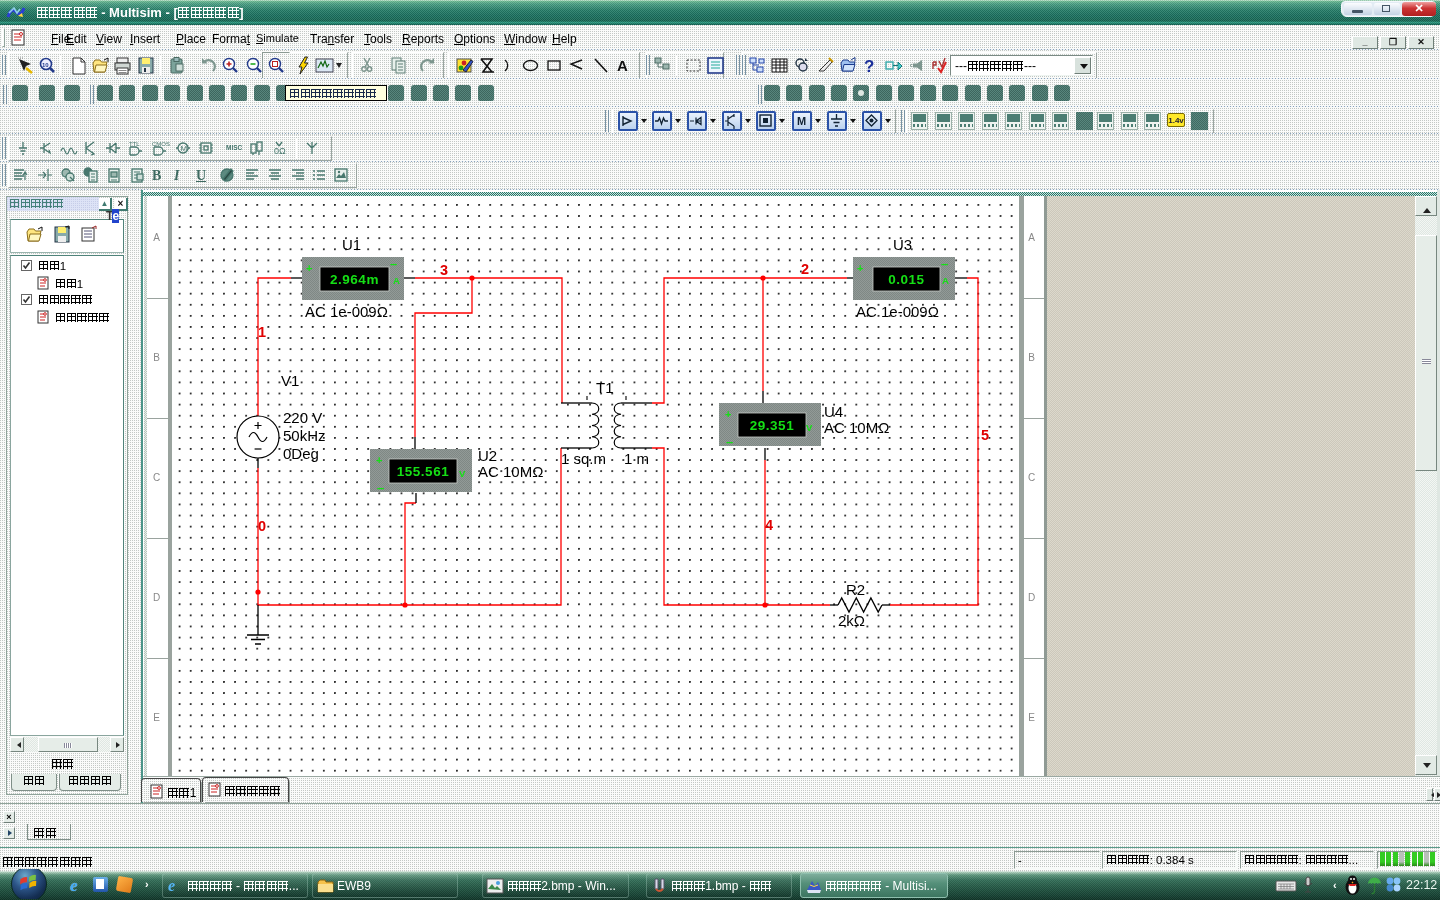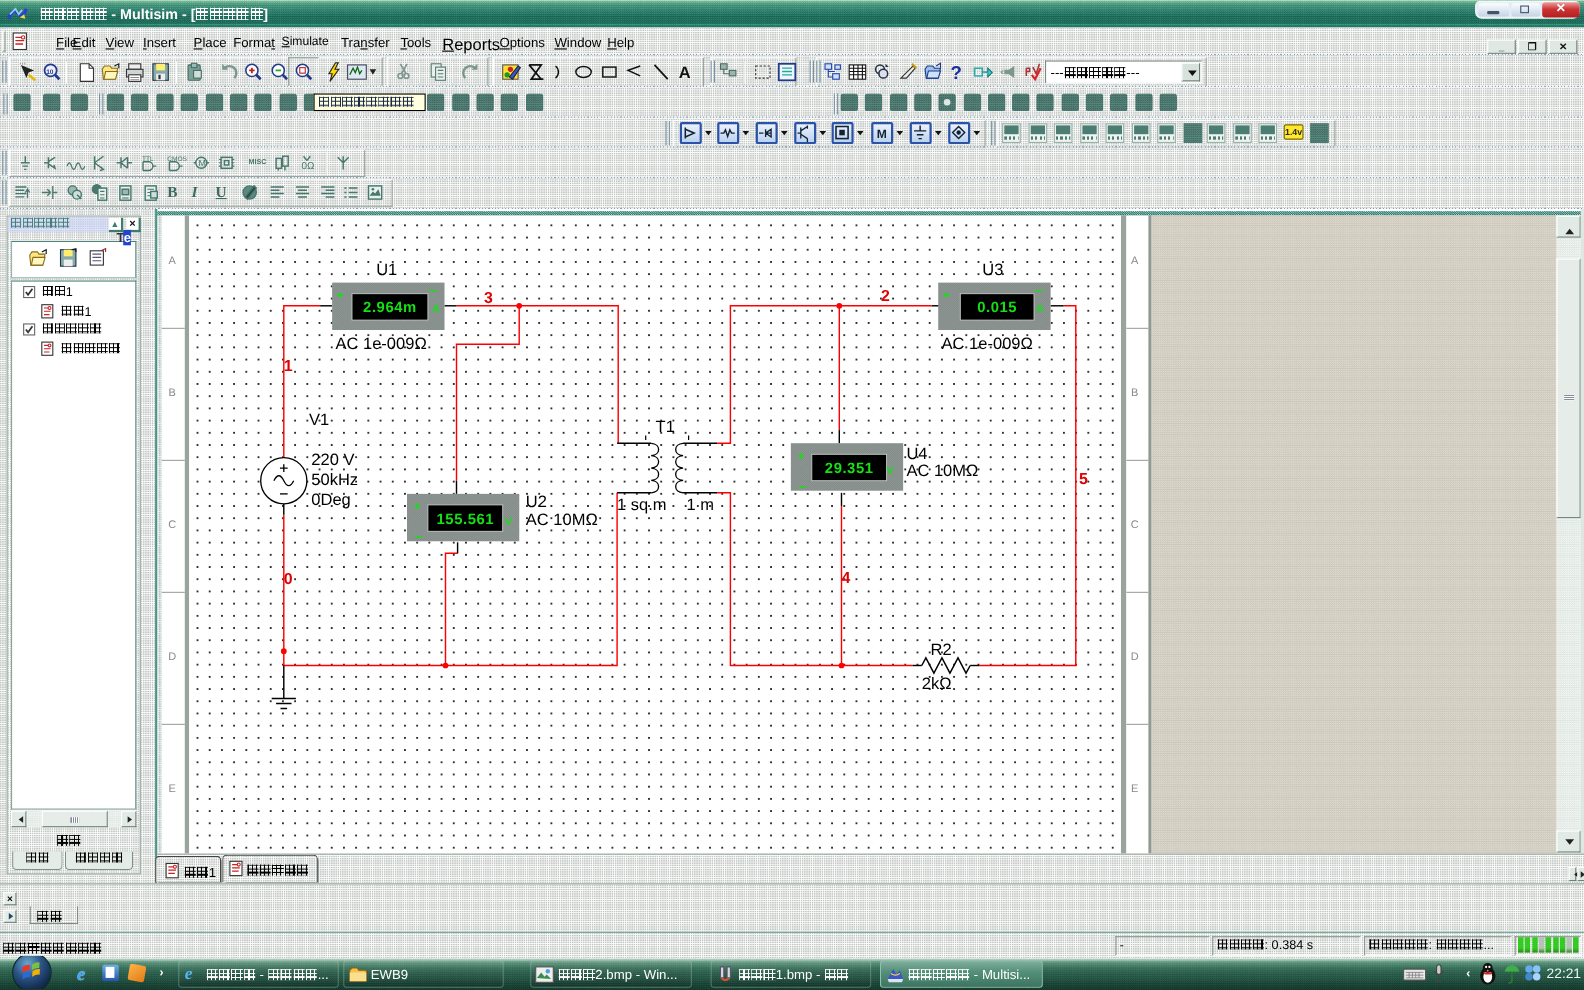--- a/index.html
+++ b/index.html
@@ -39,21 +39,21 @@
     </svg>
     <div class="ab" style="left:51px;top:7px;font-size:12px;color:#000"><u>F</u>ile</div>
     <div class="ab" style="left:66px;top:7px;font-size:12px;color:#000"><u>E</u>dit</div>
     <div class="ab" style="left:96px;top:7px;font-size:12px;color:#000"><u>V</u>iew</div>
     <div class="ab" style="left:130px;top:7px;font-size:12px;color:#000"><u>I</u>nsert</div>
     <div class="ab" style="left:176px;top:7px;font-size:12px;color:#000"><u>P</u>lace</div>
     <div class="ab" style="left:212px;top:7px;font-size:12px;color:#000">Forma<u>t</u></div>
     <div class="ab" style="left:256px;top:7px;font-size:11px;color:#000"><u>S</u>imulate</div>
     <div class="ab" style="left:310px;top:7px;font-size:12px;color:#000">Tra<u>n</u>sfer</div>
     <div class="ab" style="left:364px;top:7px;font-size:12px;color:#000"><u>T</u>ools</div>
-    <div class="ab" style="left:402px;top:7px;font-size:15px;color:#000"><u>R</u>eports</div>
+    <div class="ab" style="left:402px;top:7px;font-size:12px;color:#000"><u>R</u>eports</div>
     <div class="ab" style="left:454px;top:7px;font-size:12px;color:#000"><u>O</u>ptions</div>
     <div class="ab" style="left:504px;top:7px;font-size:12px;color:#000"><u>W</u>indow</div>
     <div class="ab" style="left:552px;top:7px;font-size:12px;color:#000"><u>H</u>elp</div>
     <div class="mdibtn" style="left:1352px;top:11px">_</div>
     <div class="mdibtn" style="left:1380px;top:11px">❐</div>
     <div class="mdibtn" style="left:1408px;top:11px">✕</div>
   </div>
 <div class="ab dith" style="left:0;top:50px;width:1440px;height:32px">
     <div class="ab" style="left:2px;top:5px;width:1px;height:20px;background:#7792a4"></div>
     <div class="ab" style="left:5px;top:5px;width:1px;height:20px;background:#7792a4"></div>
@@ -811,13 +811,13 @@
     <svg class="ab" style="left:1366px;top:4px" width="17" height="20" viewBox="0 0 17 20">
       <path d="M2 9 a6.5 6.5 0 0 1 13 0 q-1.5-2 -3.2 0 q-1.5-2 -3.2 0 q-1.5-2 -3.2 0 q-1.6-2 -3.4 0z" fill="#3fae49"></path>
       <path d="M8.5 9 v7 q0 3 -3 2.5" stroke="#2a7a33" stroke-width="1.5" fill="none"></path>
     </svg>
     <svg class="ab" style="left:1385px;top:5px" width="17" height="17" viewBox="0 0 17 17">
       <circle cx="5" cy="5" r="3.4" fill="#66aaee"></circle>
       <circle cx="12" cy="5" r="3.4" fill="#88c4f8"></circle>
       <circle cx="5" cy="12" r="3.4" fill="#4488cc"></circle>
       <circle cx="12" cy="12" r="3.4" fill="#aad4ff"></circle>
     </svg>
-    <div class="ab" style="left:1406px;top:7px;color:#eaf5ef;font-size:12.5px">22:21</div>
+    <div class="ab" style="left:1406px;top:7px;color:#eaf5ef;font-size:12.5px">22:12</div>
   </div>
 </body></html>

